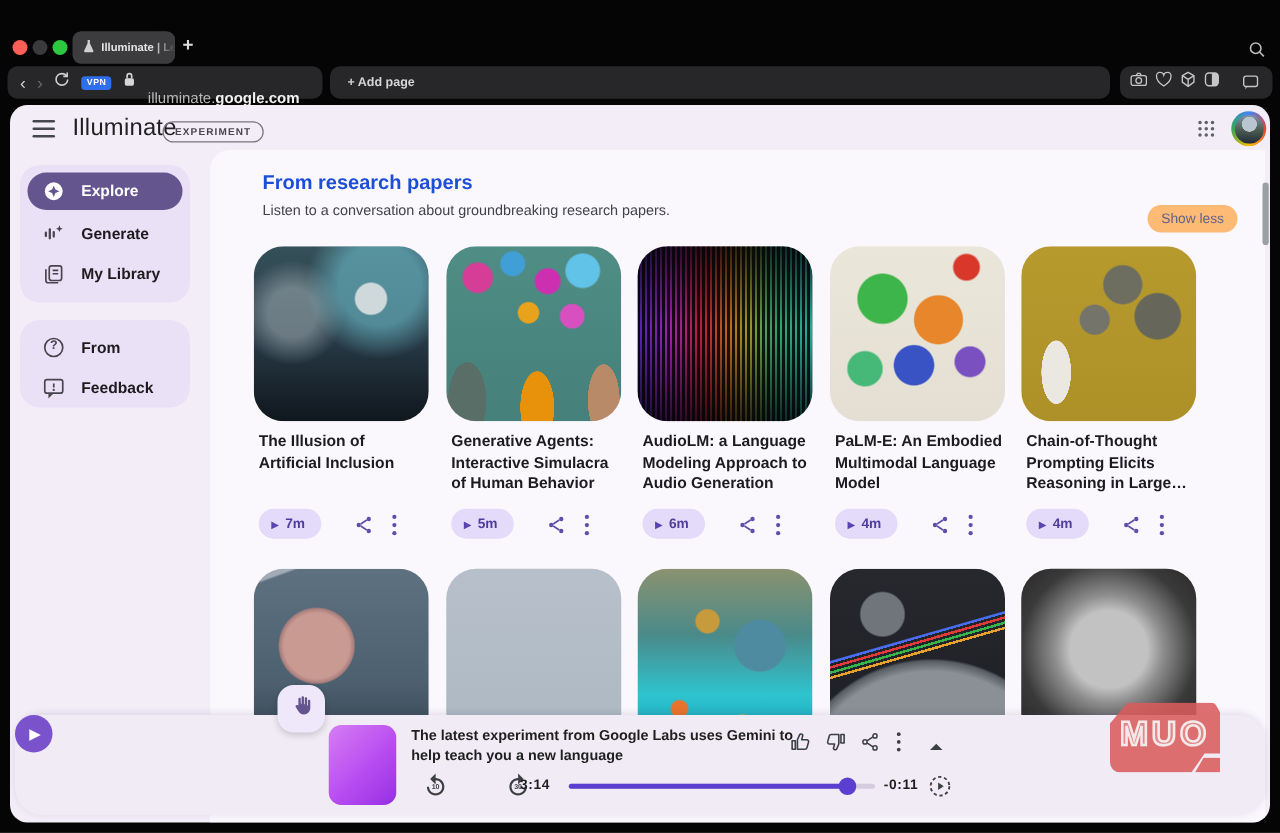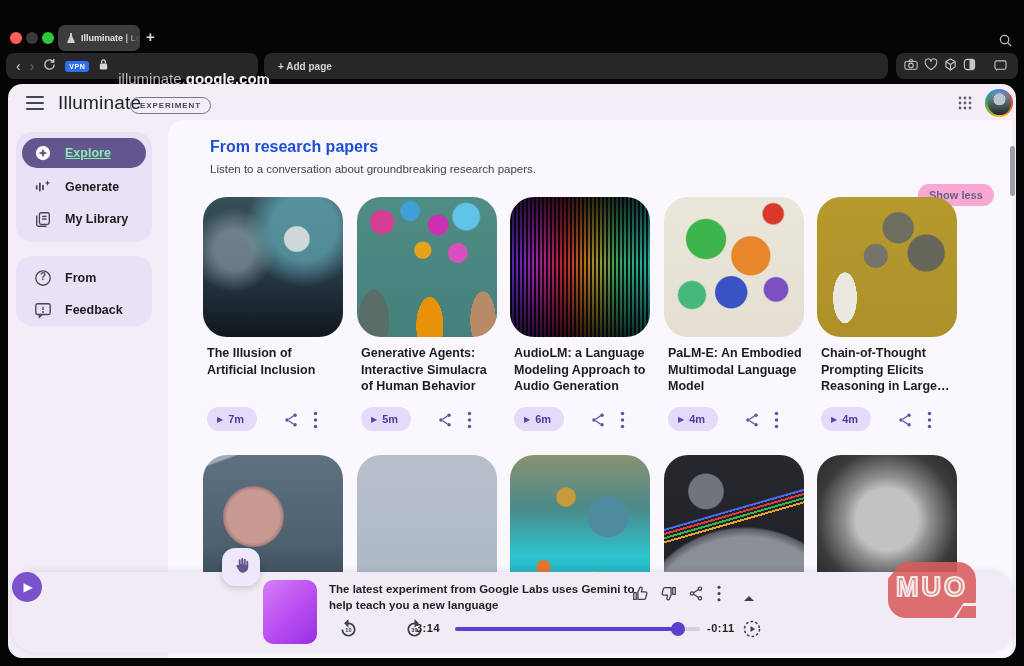--- a/index.html
+++ b/index.html
@@ -17,21 +17,21 @@
               background:linear-gradient(90deg, rgba(60,60,62,0), #3c3c3e); }
   .newtab { left:146px; top:28px; color:#ddd; font-size:15px; font-weight:700; }
   .chrome-search { left:999px; top:33px; color:#bbb; }
 
   .urlrow-pill { top:53px; height:26px; background:#27272a; border-radius:8px; }
   .nav-pill { left:6px; width:252px; display:flex; align-items:center; gap:9px; padding:0 10px; }
   .nav-gl { font-size:14px; color:#d2d2d2; line-height:1; }
   .dim { color:#6b6b6b; }
   .vpn { background:#2f6fed; color:#fff; font-size:7px; font-weight:700; letter-spacing:.5px;
          border-radius:3px; padding:2px 4px; }
-  .url { font-size:15px; color:#b9b9b9; white-space:nowrap;margin-top:24px; }
+  .url { font-size:12px; color:#b9b9b9; white-space:nowrap;margin-top:24px; }
   .url b { color:#f2f2f2; }
   .addpage-pill { left:264px; width:624px; display:flex; align-items:center; padding:0 14px; }
   .addpage { color:#d5d5d5; font-size:10px; font-weight:600; }
   .icons-pill { left:896px; width:122px; display:flex; align-items:center; gap:6px; padding:0 8px; }
   .mini-avatar { width:14px; height:14px; border-radius:50%;
       background: radial-gradient(circle at 35% 30%, #8fb7d8 0 35%, transparent 36%),
                   linear-gradient(160deg,#5d7fa0 0%, #8a5a6e 55%, #2e3a4e 100%); }
   .vdiv { width:1px; height:14px; background:#4a4a4c; }
   .ai-label { color:#d8d8d8; font-size:8px; font-weight:700; }
 
@@ -55,30 +55,30 @@
                   linear-gradient(180deg,#7e96a8 0%, #4a5a50 55%, #20293a 100%); }
 
   
   .side-card { left:8px; width:136px; background:#ebe1f6; border-radius:16px; padding:6px; }
   .side-card.c1 { top:48px; height:110px; }
   .side-card.c2 { top:172px; height:70px; }
   .side-row { height:32px; display:flex; align-items:center; gap:13px; padding-left:12px;
               border-radius:16px; cursor:pointer; }
   .side-row .lbl { font-size:12.5px; font-weight:600; color:#1d1b20; }
   .side-row.active { background:#65558f; height:30px; margin-bottom:3px; }
-  .side-row.active .lbl { color:#86efac;text-decoration:underline; }
+  .side-row.active .lbl { color:#ffffff; }
   .sicon { width:18px; height:18px; flex:0 0 18px; }
 
   
   .main-panel { left:160px; top:36px; width:844px; height:538px; background:#faf7fd;
                 border-radius:16px 0 0 0; }
   .sec-title { left:202px; top:54px; font-size:16px; font-weight:600; color:#1d4ed8; }
   .sec-sub { left:202px; top:79px; font-size:11.5px; color:#40434a; }
-  .showless { left:910px; top:80px; background:#f9a8d4; border-radius:13px; padding:5px 11px;
-              font-size:11px; font-weight:700; color:#65618a; cursor:pointer;margin-top:20px; }
+  .showless { left:910px; top:80px; background:#fdba74; border-radius:13px; padding:5px 11px;
+              font-size:11px; font-weight:400; color:#65618a; cursor:pointer; }
 
   .card { width:140px; height:238px; top:113px; }
   .card .img { position:absolute; top:0; left:0; width:140px; height:140px; border-radius:24px; }
   .card .title { position:absolute; top:148px; left:4px; width:134px; font-size:12.5px;
                  font-weight:600; line-height:16.5px; color:#1d1b20; }
   .card .actions { position:absolute; top:210px; left:0; width:140px; height:26px; }
   .dur-pill { position:absolute; left:4px; top:0; height:24px; min-width:50px; padding:0 10px;
               background:#e4daf9; border-radius:13px; display:flex; align-items:center;
               gap:5px; cursor:pointer; }
   .dur-pill .tri { font-size:8px; color:#5a45b0; }
@@ -171,21 +171,21 @@
   .fill { position:relative; height:4px; background:#5b3fd1; border-radius:2px; }
   .knob { position:absolute; right:-7px; top:-5px; width:14px; height:14px;
           border-radius:50%; background:#5b3fd1; }
 
   
   .scroll-thumb { left:1002px; top:62px; width:5px; height:50px; background:#9aa0a6;
                   border-radius:3px; cursor:grab; }
   .muo { left:876px; top:562px; width:100px; height:56px; z-index:50; }
   .muo-main { position:absolute; inset:0; background:rgba(217,92,92,.88);
       clip-path:polygon(16% 0, 95% 0, 100% 14%, 100% 73%, 86% 73%, 74% 100%, 0 100%, 0 30%);
-      border-radius:18px; display:flex; align-items:center; justify-content:center;margin-left:12px; }
+      border-radius:8px; display:flex; align-items:center; justify-content:center;margin-left:12px; }
   .muo-txt { font-size:27px; font-weight:700; letter-spacing:3px;
       color:rgba(255,255,255,.18); -webkit-text-stroke:2px #f3e9e9; margin-top:-6px; }
   .muo-chip { position:absolute; right:0; bottom:0; width:20px; height:12px;
       background:rgba(217,92,92,.88); clip-path:polygon(35% 0, 100% 0, 100% 100%, 0 100%); }
 </style>
 </head>
 <body>
 
 <div class="chrome">
   <div class="abs tl" style="left:10px;background:#ff5f57"></div>

